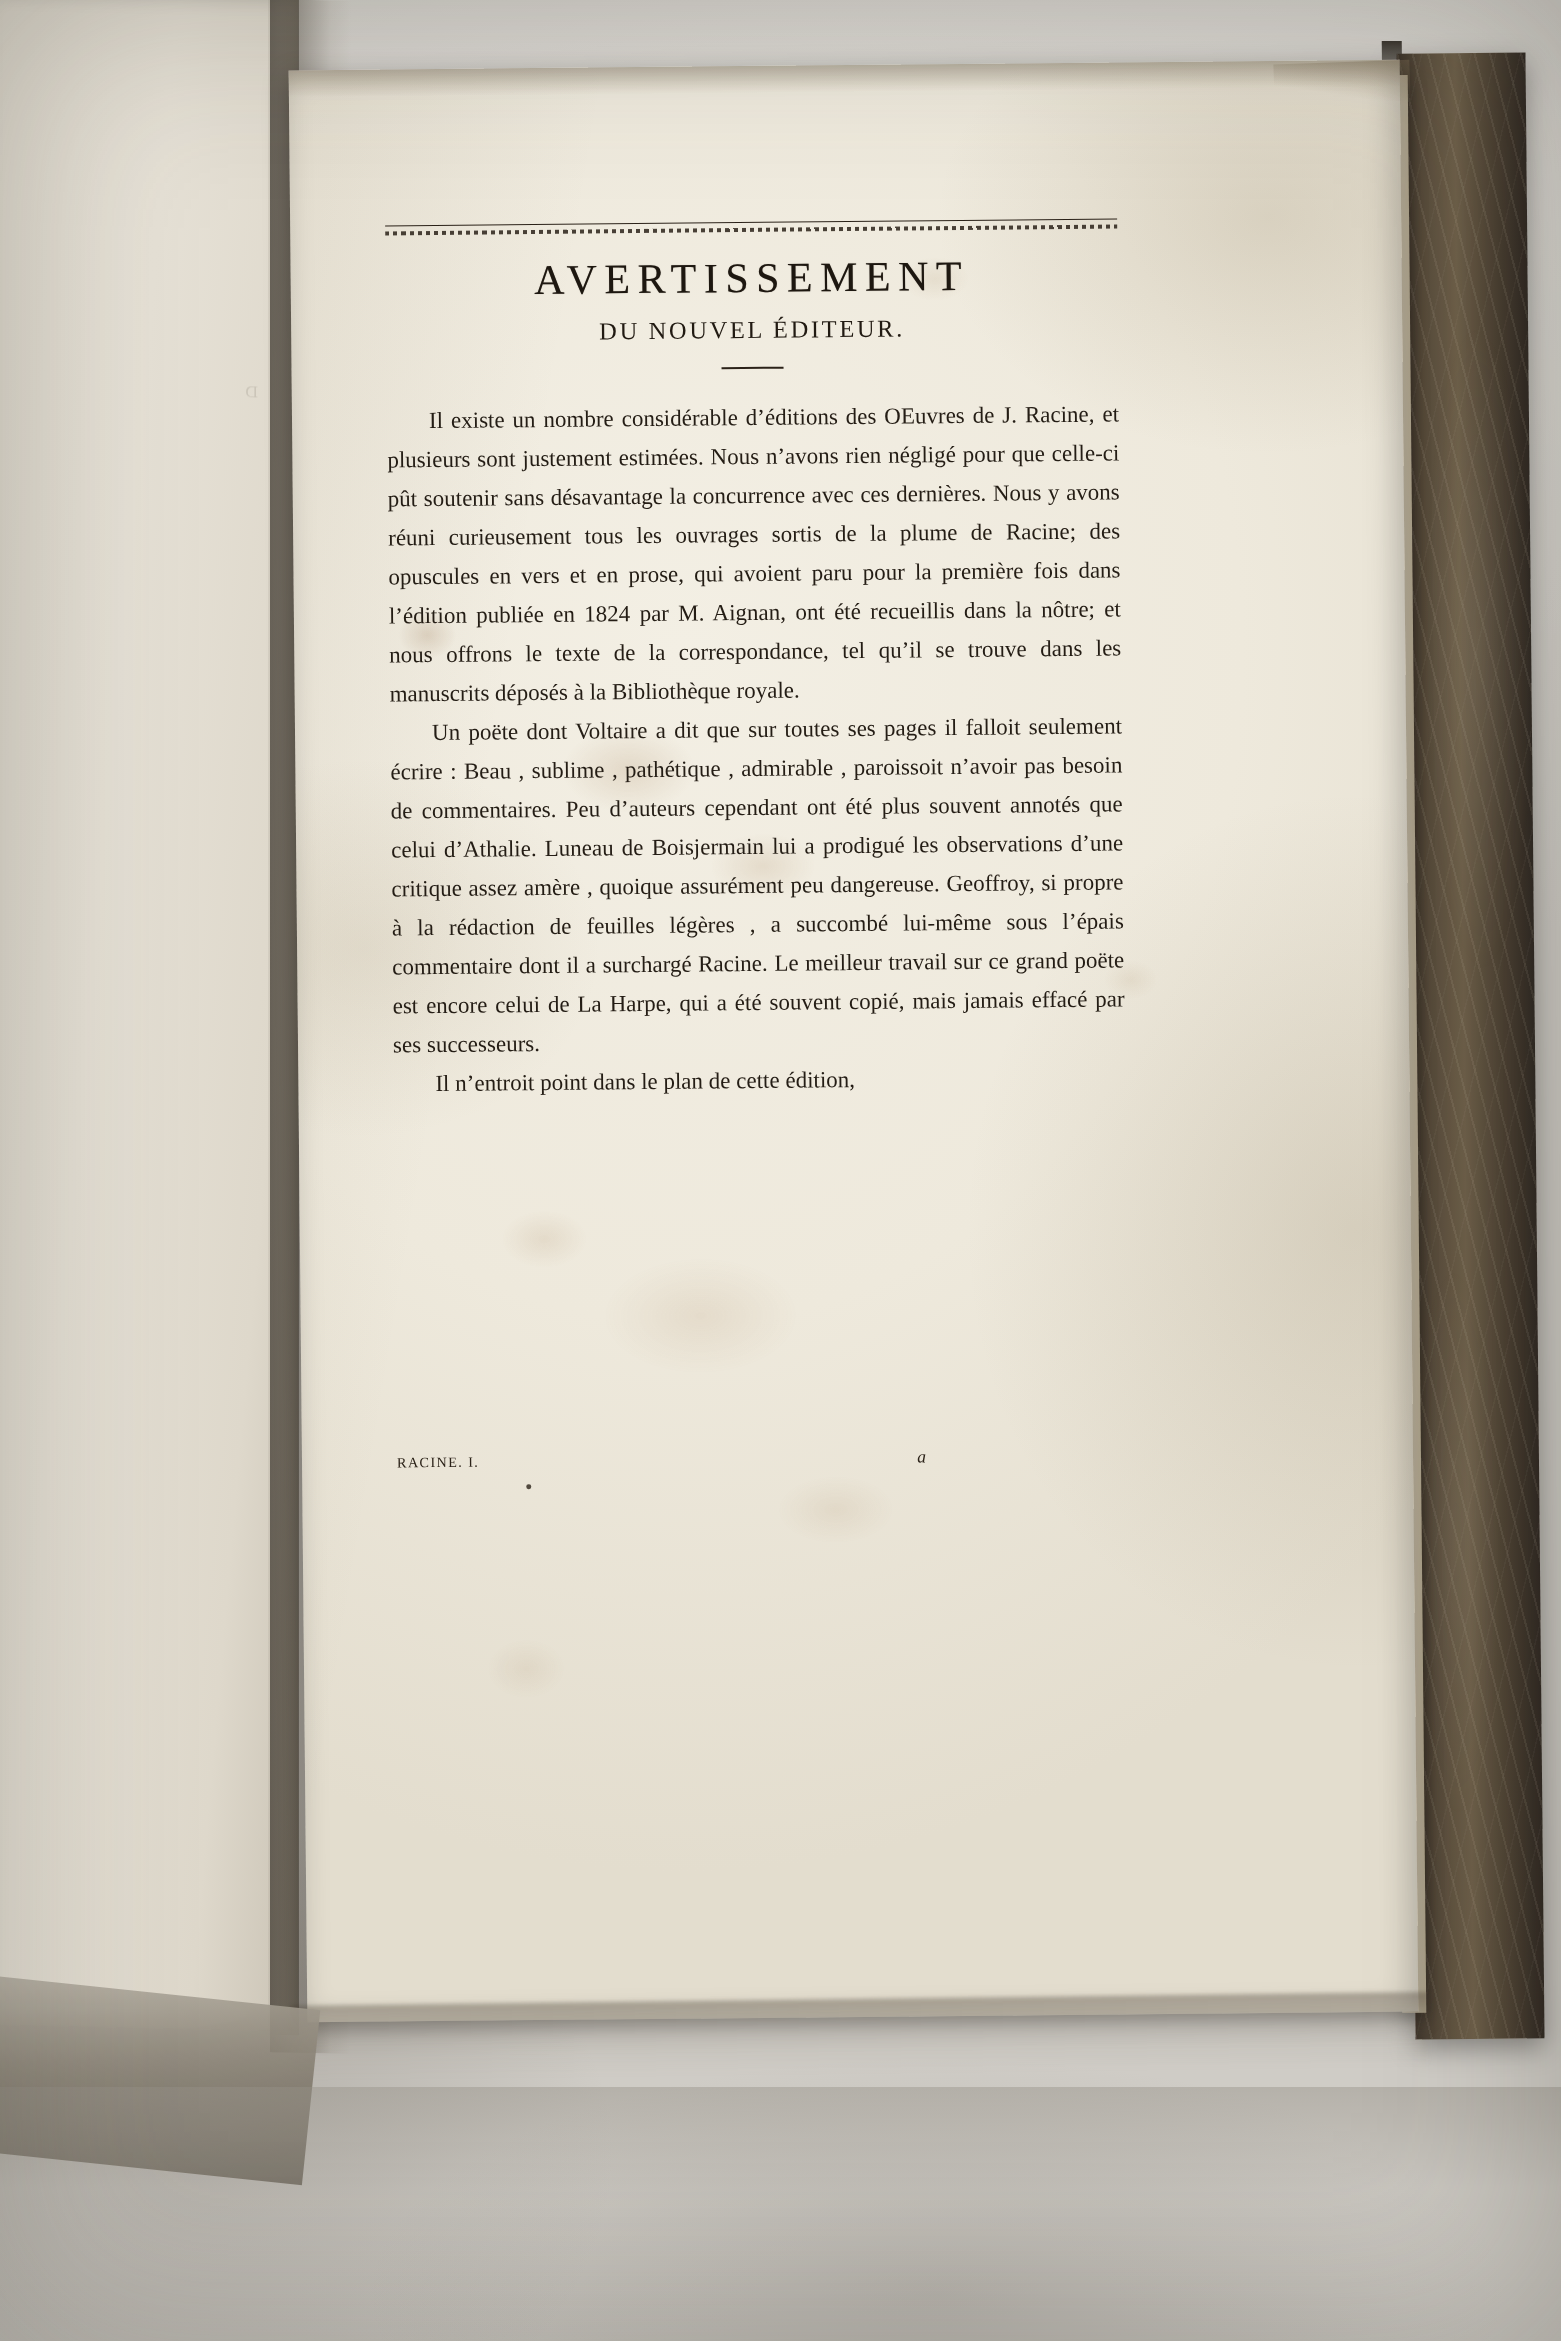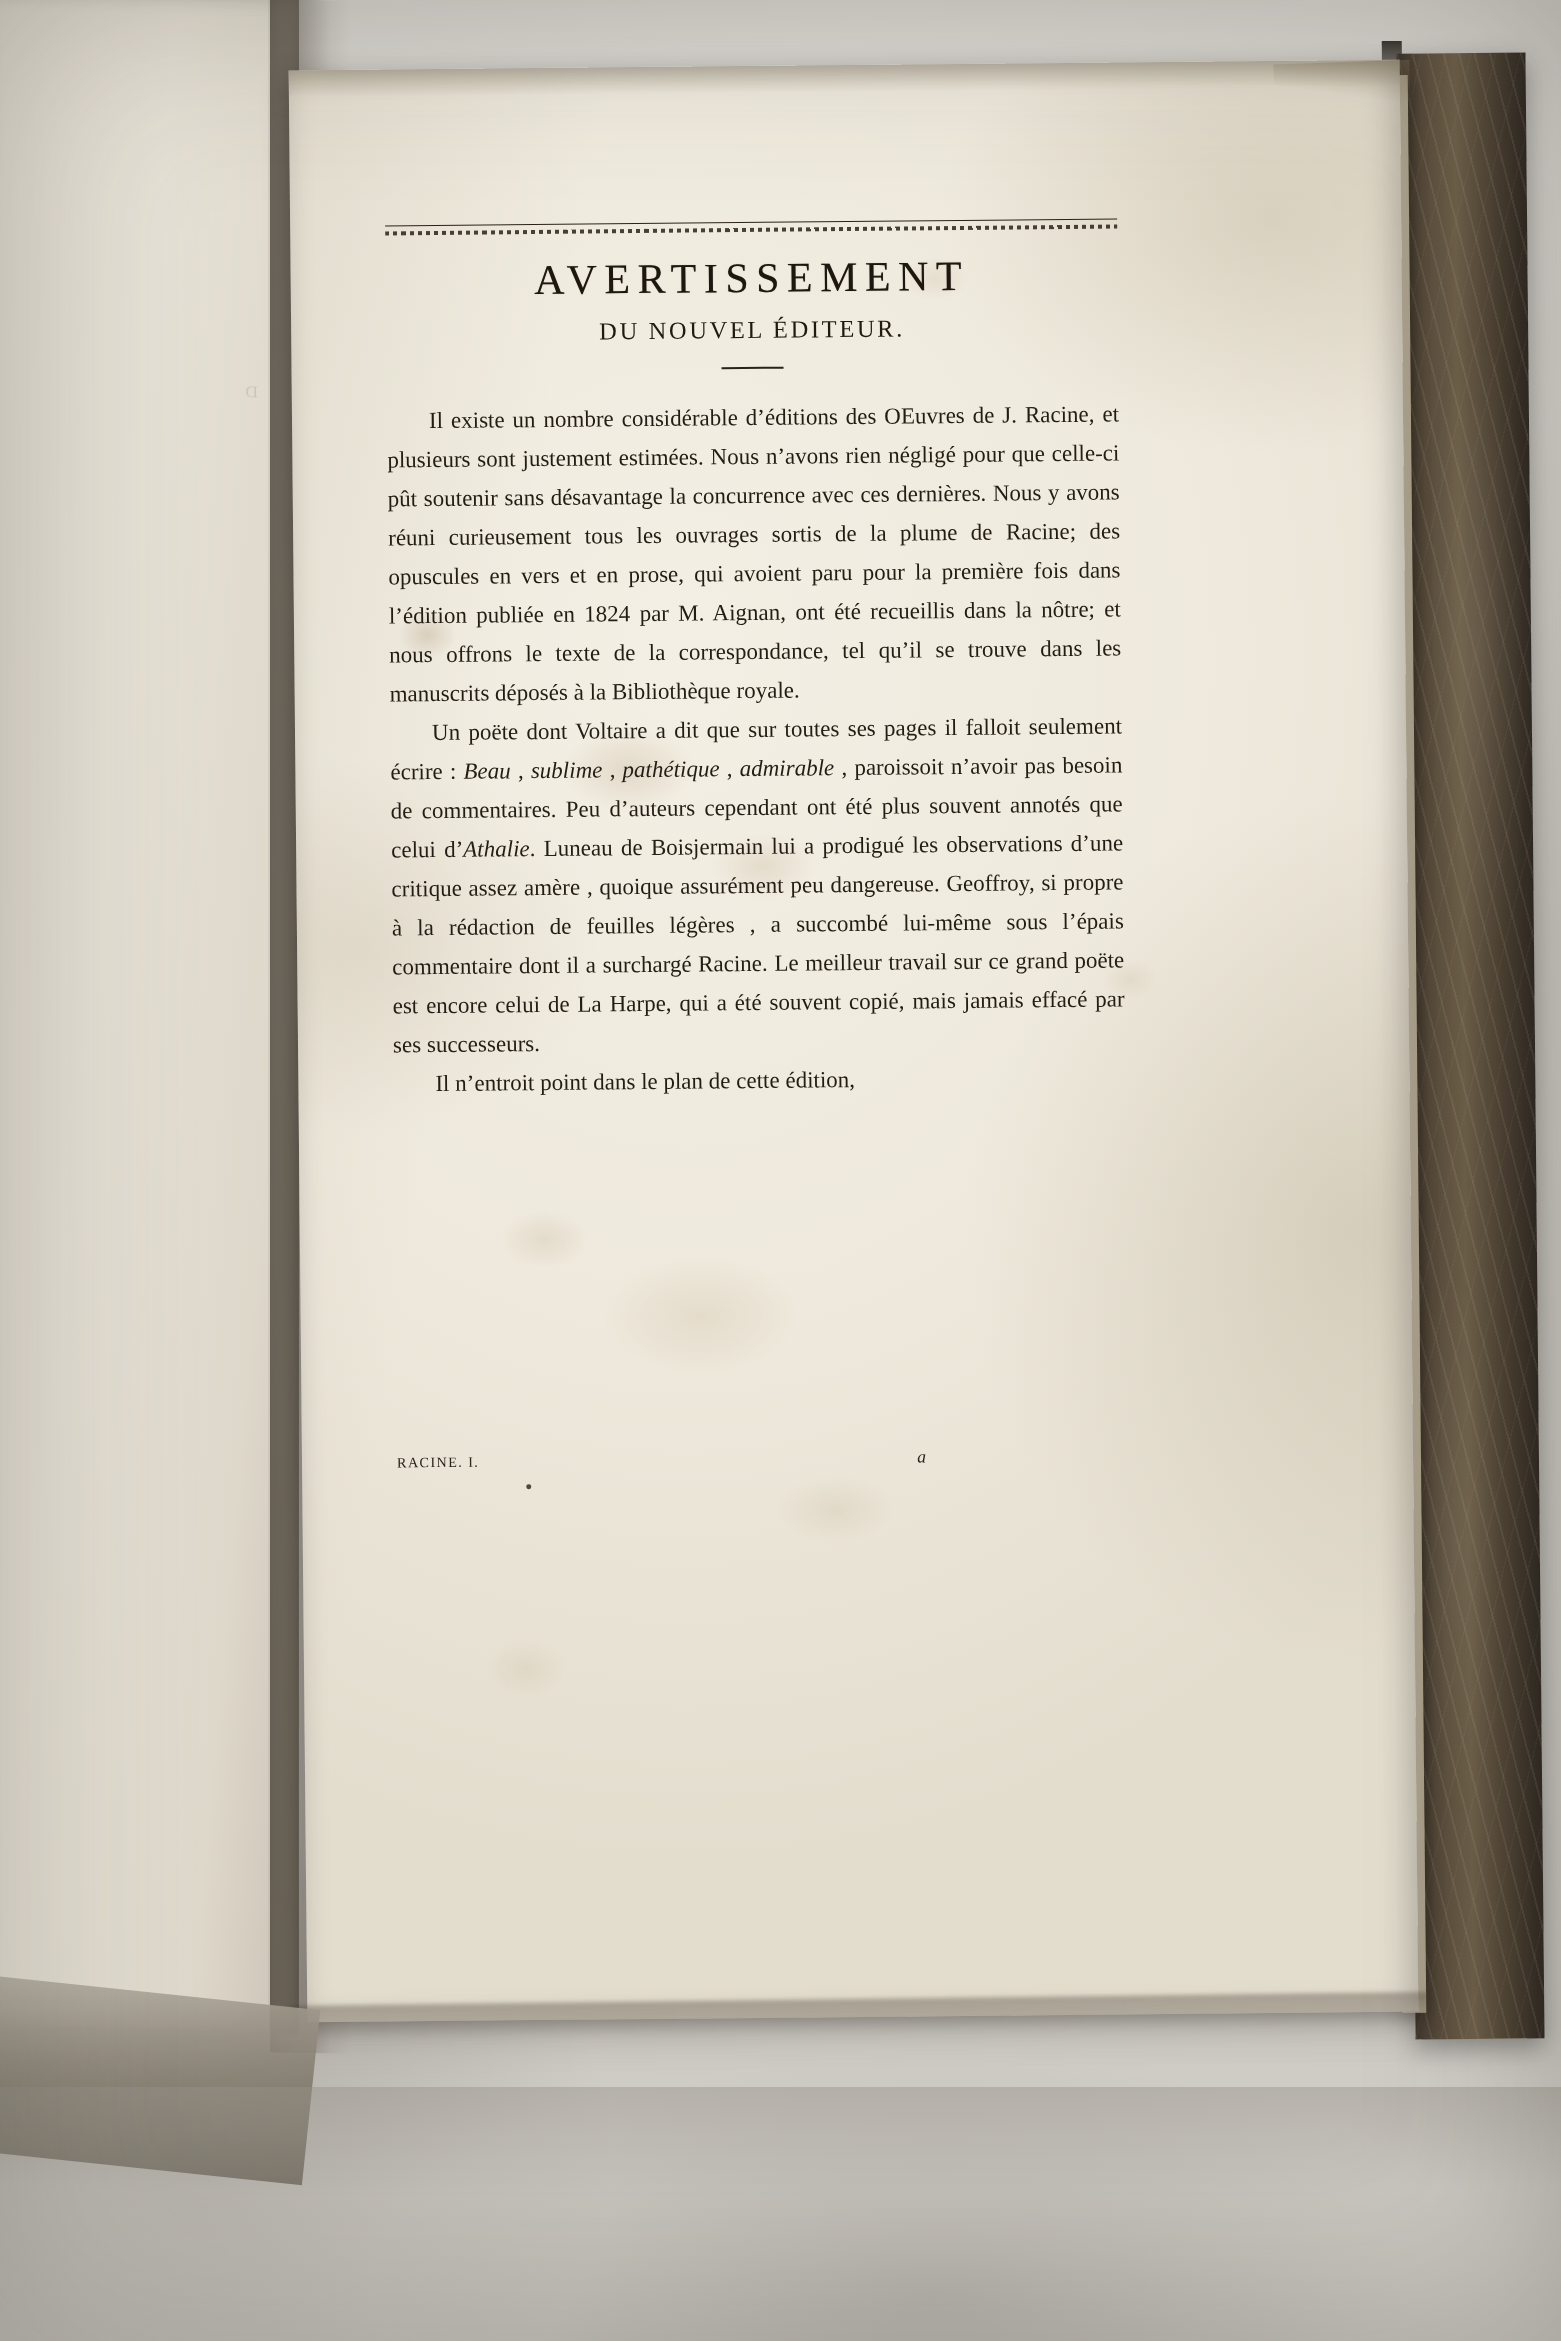--- a/index.html
+++ b/index.html
@@ -167,21 +167,21 @@
   p.body {
     font-size: 23px;
     line-height: 39px;
     text-align: justify;
     text-indent: 42px;
     margin: 0;
     color: #241d15;
     hyphens: manual;
   }
   p.body + p.body { margin-top: 0; }
-  .it { font-style: italic; }
+  .it { }
 
   .folio {
     position: absolute;
     left: 95px;
     top: 1382px;
     width: 732px;
     display: flex;
     justify-content: space-between;
     align-items: baseline;
     font-size: 14.2px;

